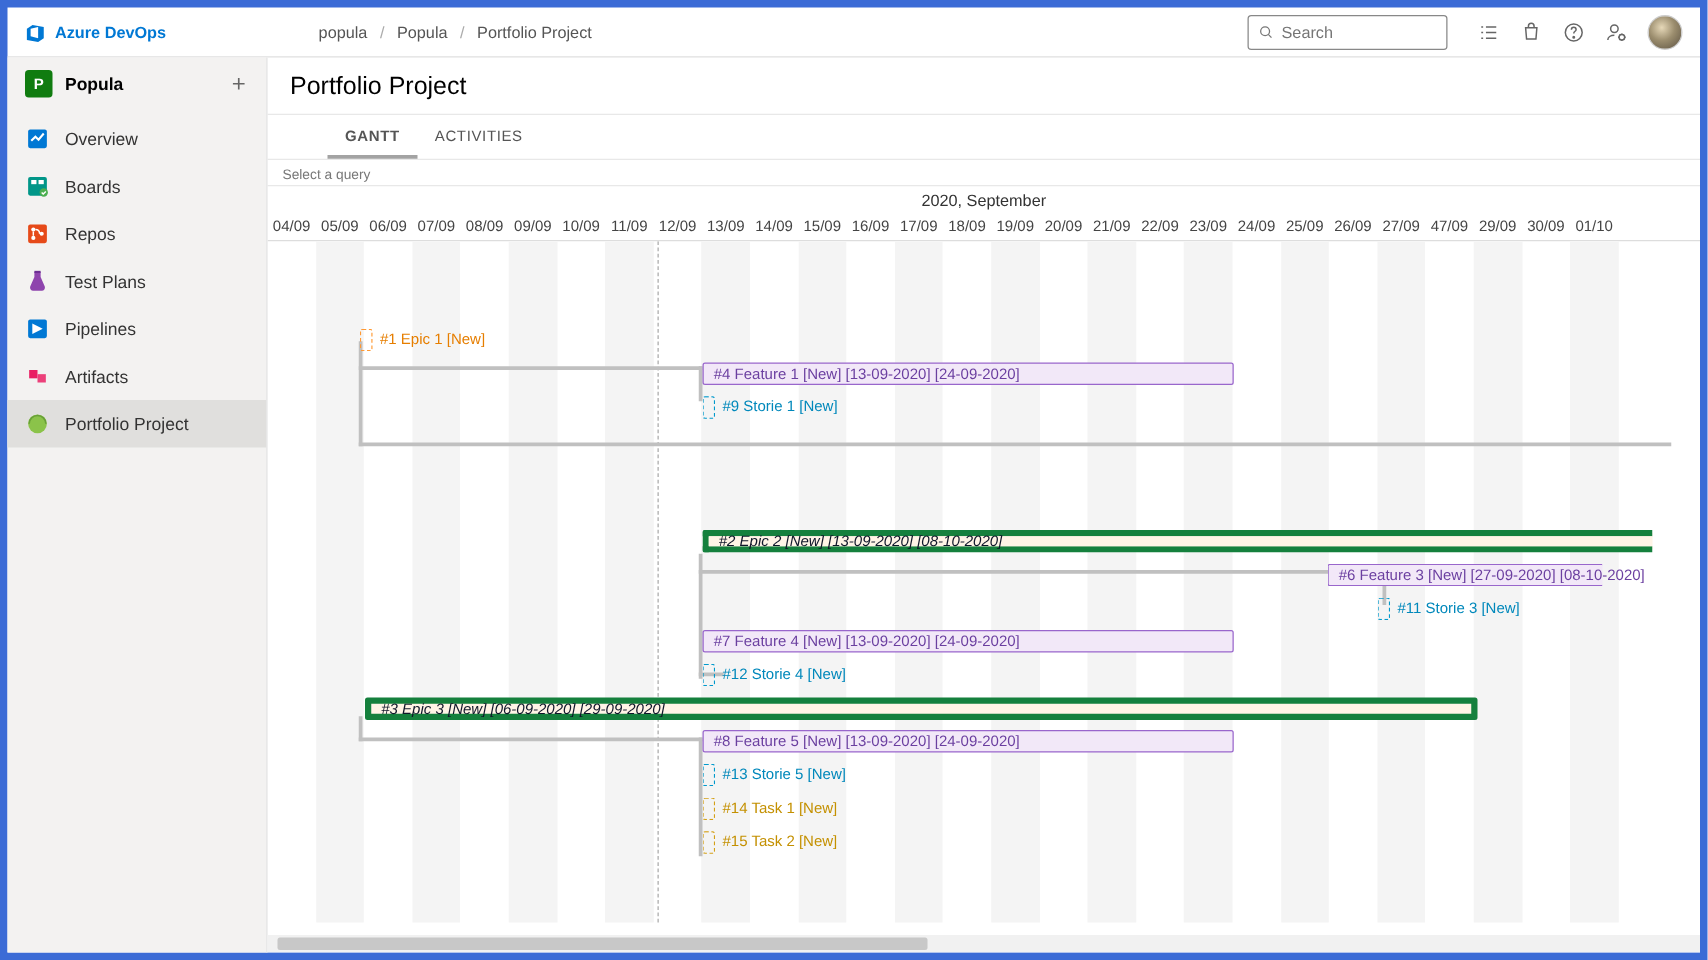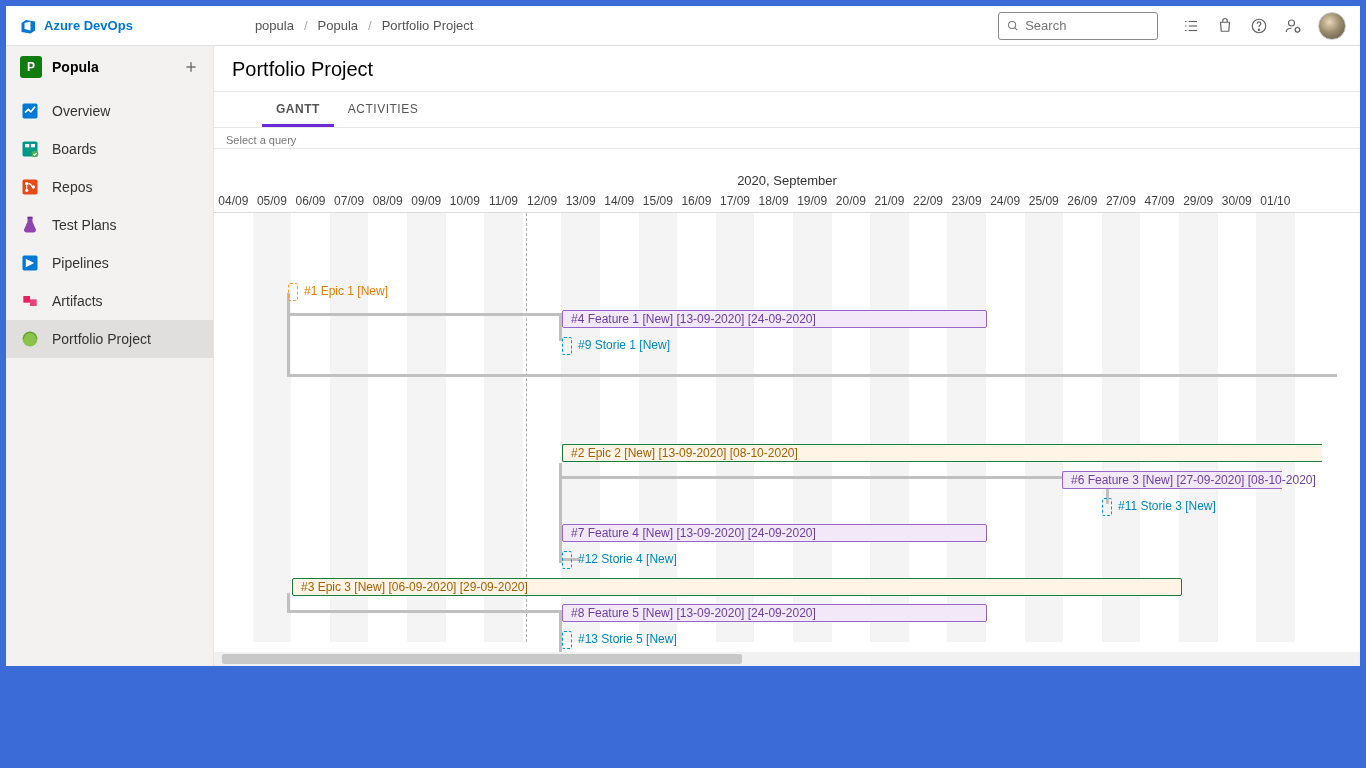--- a/index.html
+++ b/index.html
@@ -1,17 +1,17 @@
 <!DOCTYPE html>
 <html><head>
 <meta charset="utf-8">
 <style>
 * { margin: 0; padding: 0; box-sizing: border-box; font-family: "Segoe UI", Arial, sans-serif; }
 body { background: #3b6bd6; padding: 6px; overflow: hidden; }
-.app { background: #fff; width: 100%; height: 660px; display: flex; flex-direction: column; }
+.app { background: #fff; width: 100%; height: 756px; display: flex; flex-direction: column; }
 .topbar { height: 40px; display: flex; align-items: center; border-bottom: 1px solid #e0e0e0; padding: 0 14px; gap: 12px; }
 .logo { display: flex; align-items: center; gap: 6px; font-size: 13px; color: #0078d4; font-weight: 600; }
 .logo-icon { width: 18px; height: 18px; color: #0078d4; }
 .breadcrumb { display: flex; align-items: center; gap: 10px; font-size: 13px; color: #555; margin-left: 110px; }
 .breadcrumb .sep { color: #aaa; }
 .spacer { flex: 1; }
 .search { border: 1px solid #888; border-radius: 3px; height: 28px; width: 160px; display: flex; align-items: center; padding: 0 8px; gap: 6px; font-size: 13px; color: #777; }
 .search input { border: none; outline: none; width: 100%; font-size: 13px; }
 .topicons { display: flex; align-items: center; gap: 16px; margin-left: 12px; }
 .topicon { width: 18px; height: 18px; color: #666; cursor: pointer; }
@@ -26,37 +26,37 @@
 .nav-item.selected { background: #e0dfdd; }
 .nav-icon { width: 20px; height: 20px; display: flex; align-items: center; justify-content: center; }
 .nav-icon svg { width: 20px; height: 20px; }
 .sb-footer { margin-top: auto; display: flex; align-items: center; padding: 10px 14px; font-size: 13px; color: #333; border-top: 1px solid #e0e0e0; gap: 10px; }
 .gear-icon { width: 16px; height: 16px; color: #555; }
 .collapse-icon { width: 16px; height: 16px; color: #888; margin-left: auto; transform: rotate(180deg); }
 .main { flex: 1; display: flex; flex-direction: column; min-width: 0; }
 .page-title { font-size: 20px; padding: 12px 18px 10px; border-bottom: 1px solid #e8e8e8; font-weight: 400; }
 .tabs { display: flex; border-bottom: 1px solid #e8e8e8; padding-left: 48px; }
 .tab { padding: 10px 14px 8px; font-size: 12px; letter-spacing: 0.5px; color: #555; cursor: pointer; }
-.tab.active { color: #555; border-bottom: 3px solid #6d28d9; font-weight: 600; }
+.tab.active { color: #555; border-bottom: 3px solid #a3a3a3; font-weight: 600; }
 .query-row { padding: 6px 10px 2px; border-bottom: 1px solid #e8e8e8; }
 .query-label { font-size: 11px; color: #777; padding-left: 2px; }
 .query-select { display: flex; align-items: center; border-bottom: 1px solid #888; width: 545px; padding: 3px 4px 4px; font-size: 14px; cursor: pointer; }
 .query-select .chev { margin-left: auto; color: #555; font-size: 10px; }
-.gantt-wrap { flex: 1; overflow: hidden; display: flex; flex-direction: column; min-height: 0; margin-top: 20px; }
+.gantt-wrap { flex: 1; overflow: hidden; display: flex; flex-direction: column; min-height: 0; }
 .timeline-header { border-bottom: 1px solid #ddd; }
 .th-month { text-align: center; font-size: 13px; padding: 4px 0 2px; color: #333; }
 .th-days { display: flex; }
 .th-day { width: 38.6px; flex: 0 0 38.6px; text-align: center; font-size: 12px; color: #444; padding: 4px 0; }
 .gantt-body { flex: 1; position: relative; overflow: hidden; }
 .grid-col { position: absolute; top: 0; bottom: 10px; width: 38.6px; }
 .grid-col.alt { background: #f4f4f4; }
 .current-line { position: absolute; top: 0; bottom: 10px; width: 0; border-left: 1px dashed #aaa; z-index: 1; }
 .bar { position: absolute; height: 18px; border-radius: 2px; font-size: 12px; display: flex; align-items: center; padding: 0 8px; white-space: nowrap; cursor: pointer; z-index: 2; }
 .bar.feature { background: #f2e8f8; border: 1px solid #9966cc; color: #6b3fa0; align-items: center; }
-.bar.epic { background: #fff4e6; border: 1px solid #15803d; color: #a16207; }
+.bar.epic { background: #fff4e6; border: 5px solid #15803d; color: #0f172a; font-style: italic; }
 .marker { position: absolute; width: 10px; height: 18px; border: 1.5px dashed; border-radius: 2px; z-index: 2; }
 .marker.epic { border-color: #ff9933; }
 .marker.story { border-color: #0099cc; }
 .marker.task { border-color: #d4a017; }
 .marker-label { position: absolute; font-size: 12px; white-space: nowrap; z-index: 2; cursor: pointer; }
 .marker-label.epic { color: #e67e00; }
 .marker-label.story { color: #0088bb; }
 .marker-label.task { color: #c49000; }
 .connector { position: absolute; background: #c0c0c0; z-index: 1; }
 .connector.h { height: 3px; }

